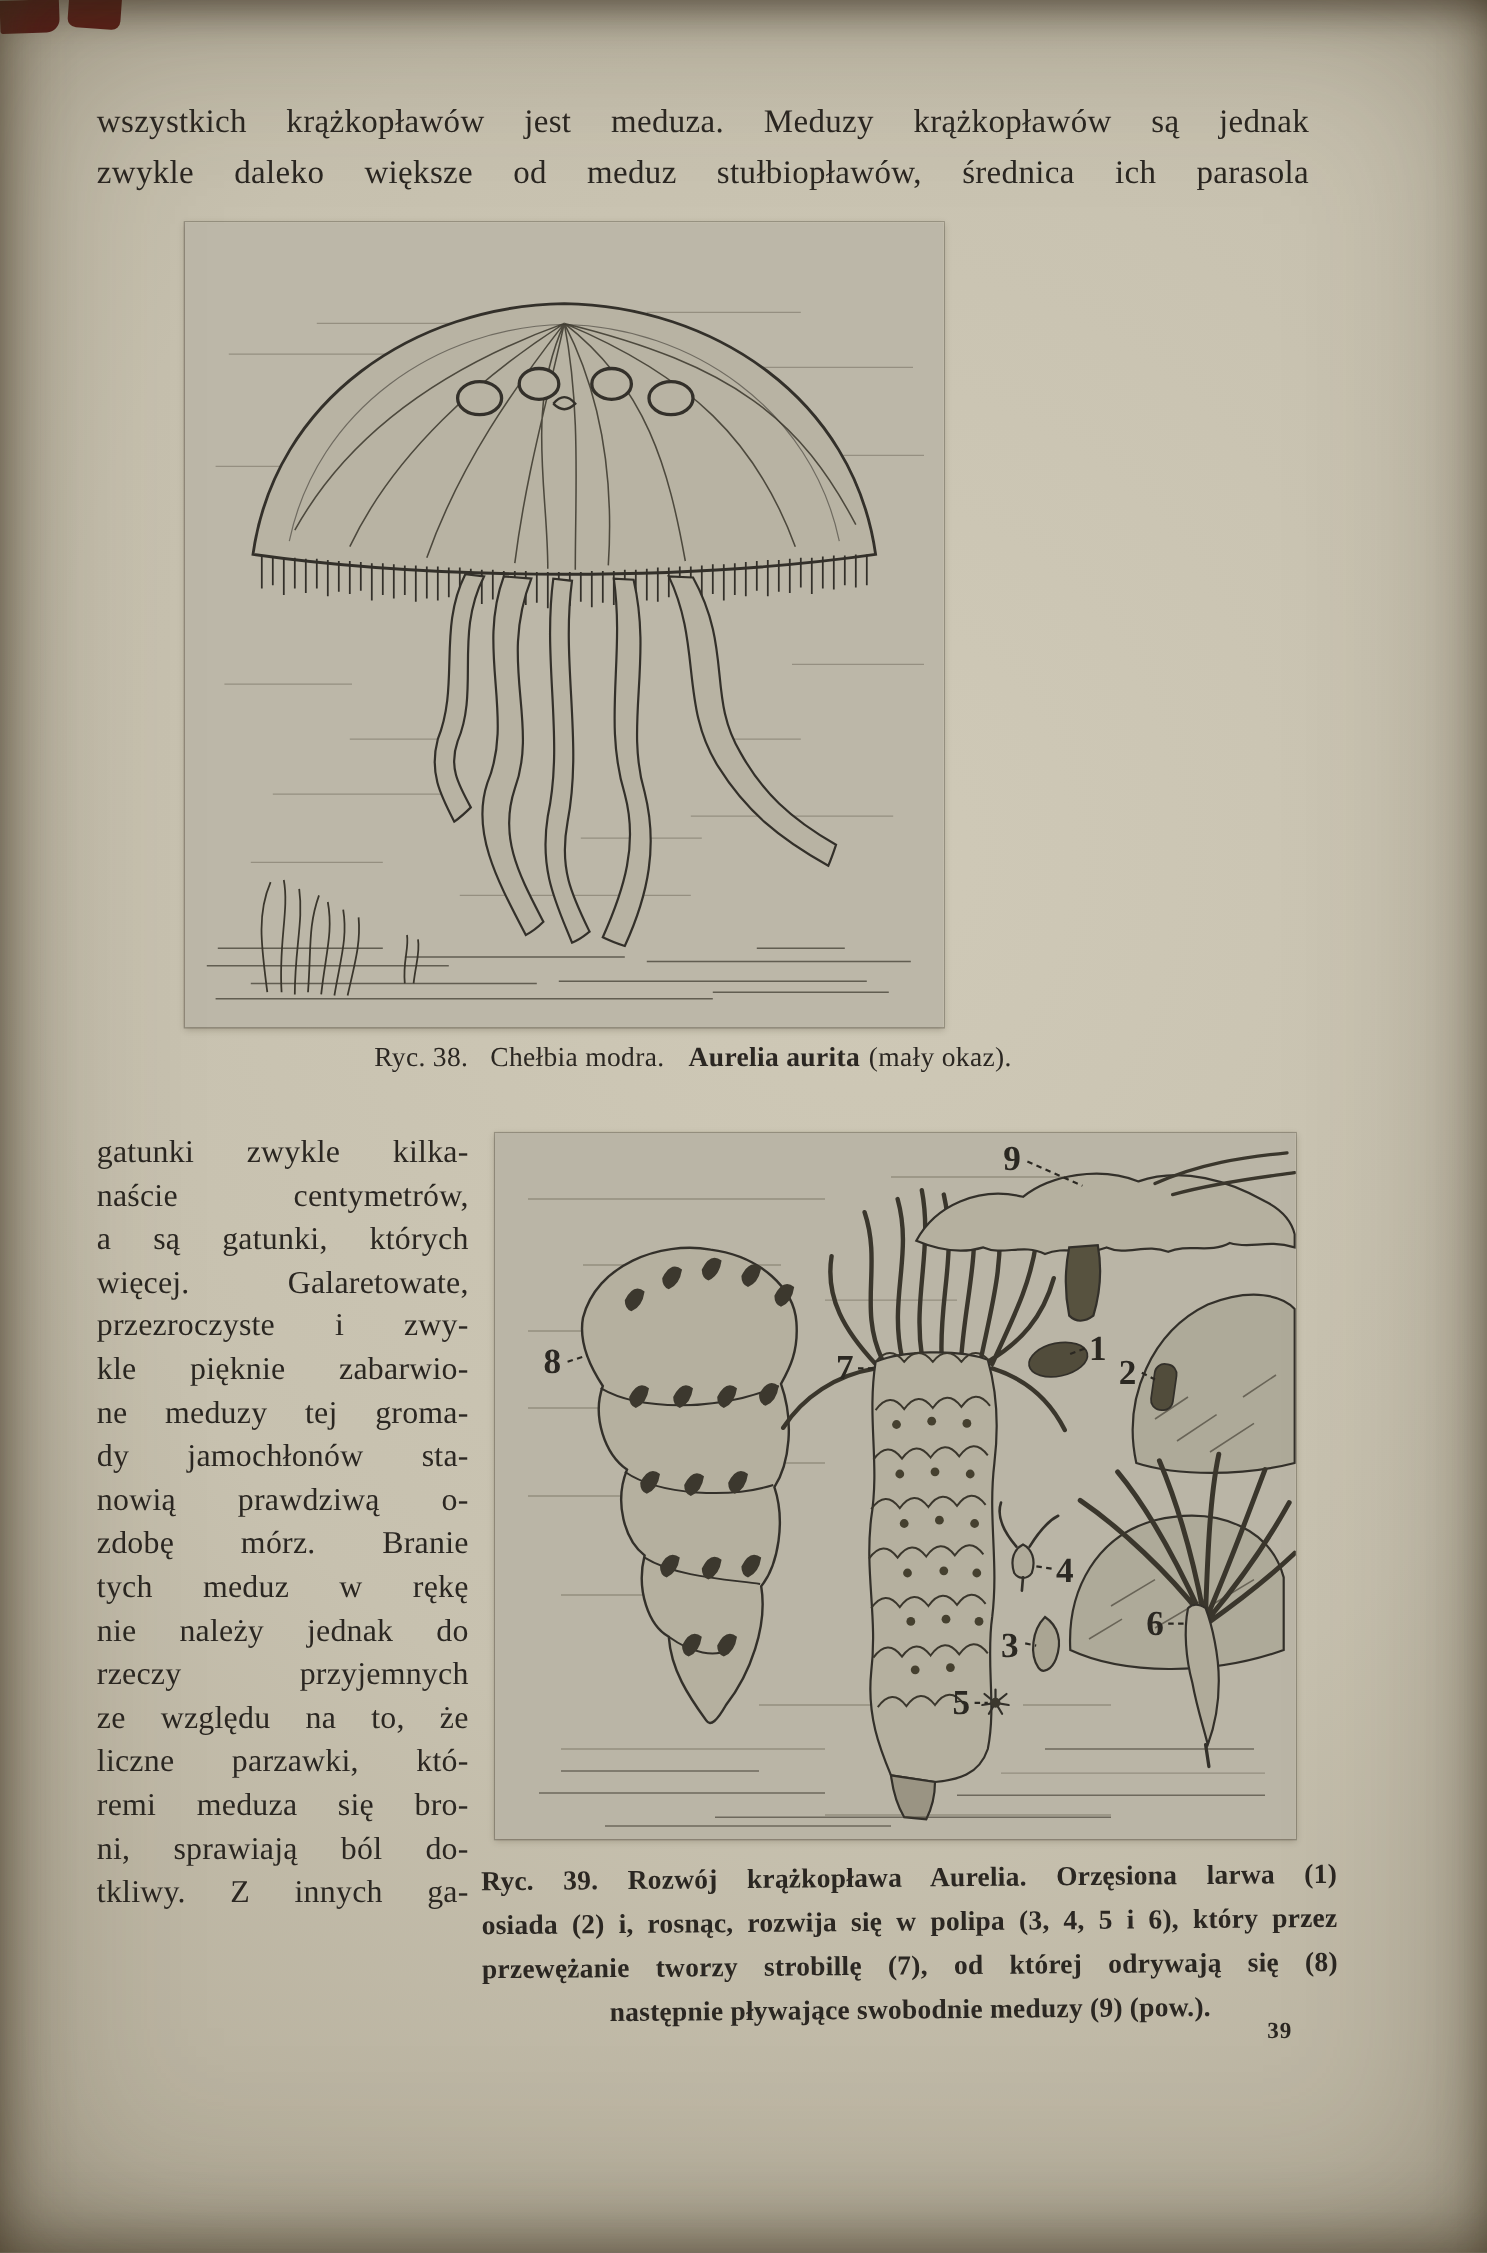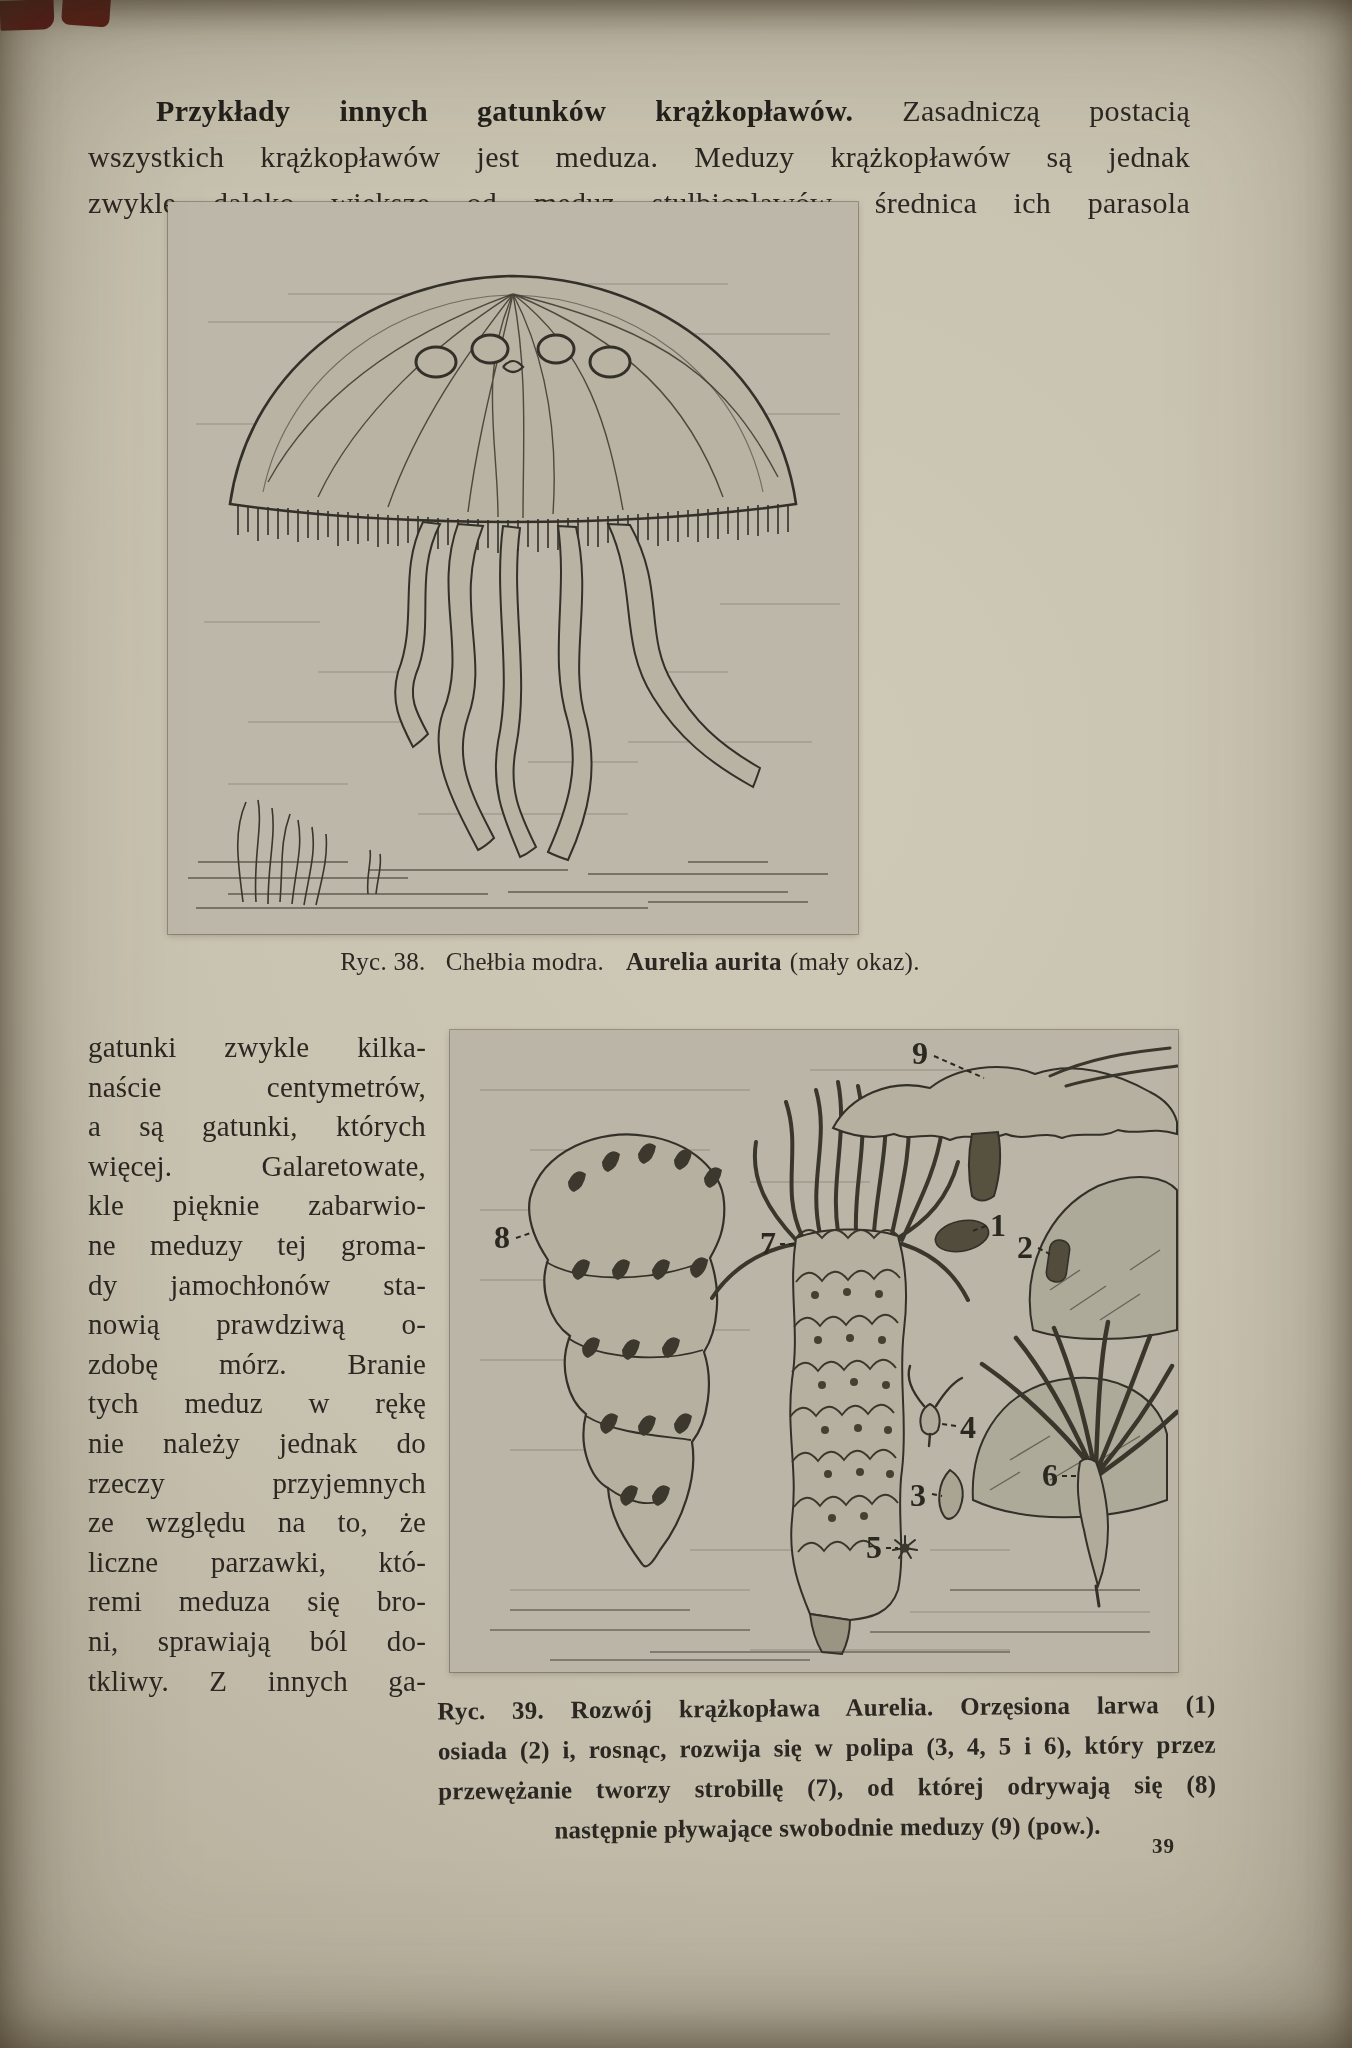--- a/index.html
+++ b/index.html
@@ -52,21 +52,20 @@
 </style>
 </head>
 <body>
 
 <div class="page">
 
   <div class="red-patch r1"></div>
   <div class="red-patch r2"></div>
 
   <div class="intro">
-    <div class="jline first"><span class="bold">Przykłady innych gatunków krążkopławów.</span> <span>Zasadniczą postacią</span></div>
     <div class="jline">wszystkich krążkopławów jest meduza. Meduzy krążkopławów są jednak</div>
     <div class="jline">zwykle daleko większe od meduz stułbiopławów, średnica ich parasola</div>
   </div>
 
   <div class="fig fig38">
     <svg viewBox="0 0 690 732">
       <rect x="0" y="0" width="690" height="732" fill="#bcb7a8"></rect>
 
       <g stroke="#6f695a" stroke-width="1.2" opacity=".5">
         <path d="M40,120 H200 M120,92 H330 M420,82 H560 M510,132 H662 M28,222 H128 M556,212 H672 M36,420 H152 M552,402 H672 M80,520 H240 M460,540 H644 M250,612 H460 M60,582 H180 M360,560 H470 M150,470 H230 M480,470 H560 M200,160 H290 M430,170 H520"></path>
@@ -106,20 +105,21 @@
 
   <div class="cap38">
     <span class="ryc">Ryc. 38.</span><span class="common">Chełbia modra.</span><span class="species">Aurelia aurita</span><span class="note">(mały okaz).</span>
   </div>
 
   <div class="leftcol">
     <div class="jline">gatunki zwykle kilka-</div>
     <div class="jline">naście centymetrów,</div>
     <div class="jline">a są gatunki, których</div>
     <div class="jline">więcej. Galaretowate,</div>
+    <div class="jline">przezroczyste i zwy-</div>
     <div class="jline">kle pięknie zabarwio-</div>
     <div class="jline">ne meduzy tej groma-</div>
     <div class="jline">dy jamochłonów sta-</div>
     <div class="jline">nowią prawdziwą o-</div>
     <div class="jline">zdobę mórz. Branie</div>
     <div class="jline">tych meduz w rękę</div>
     <div class="jline">nie należy jednak do</div>
     <div class="jline">rzeczy przyjemnych</div>
     <div class="jline">ze względu na to, że</div>
     <div class="jline">liczne parzawki, któ-</div>

